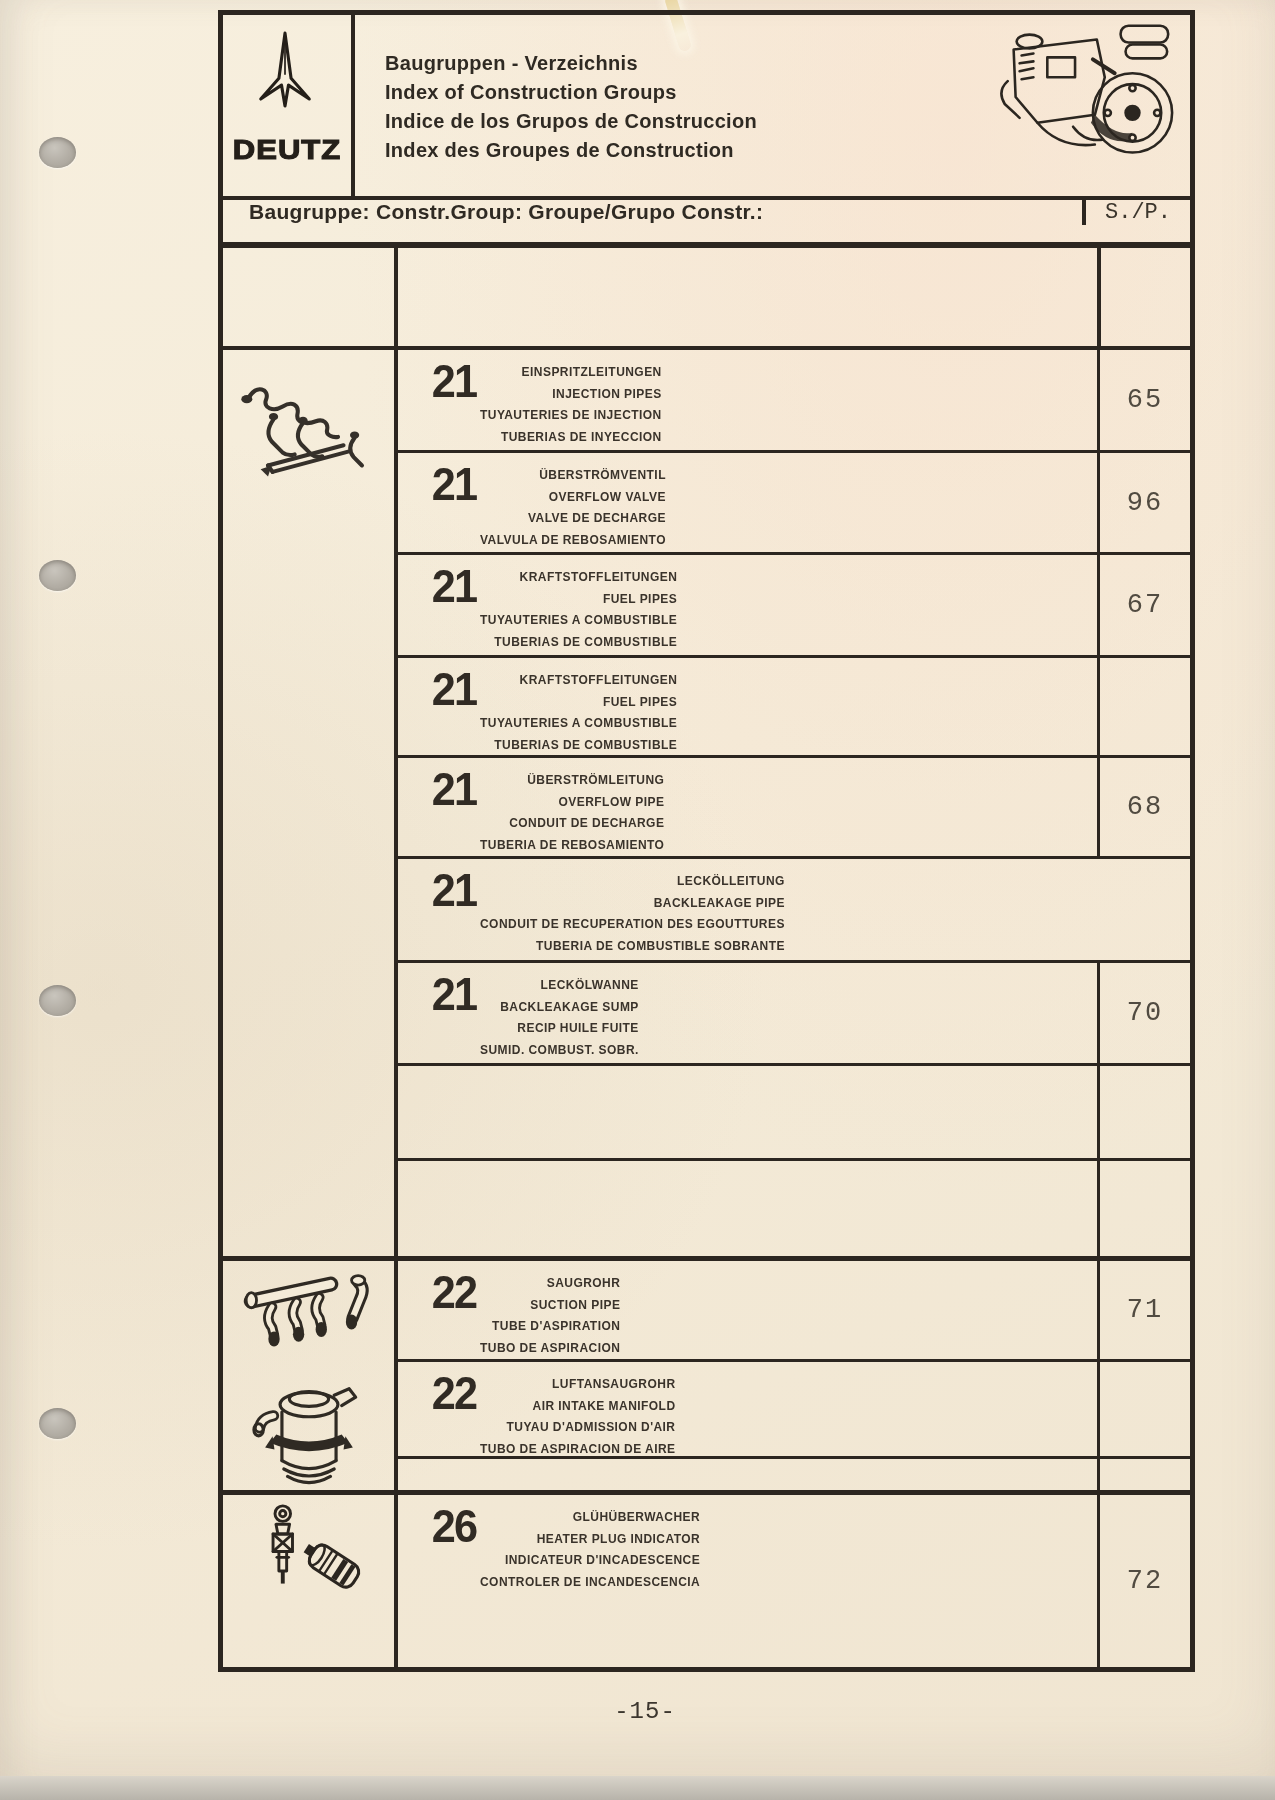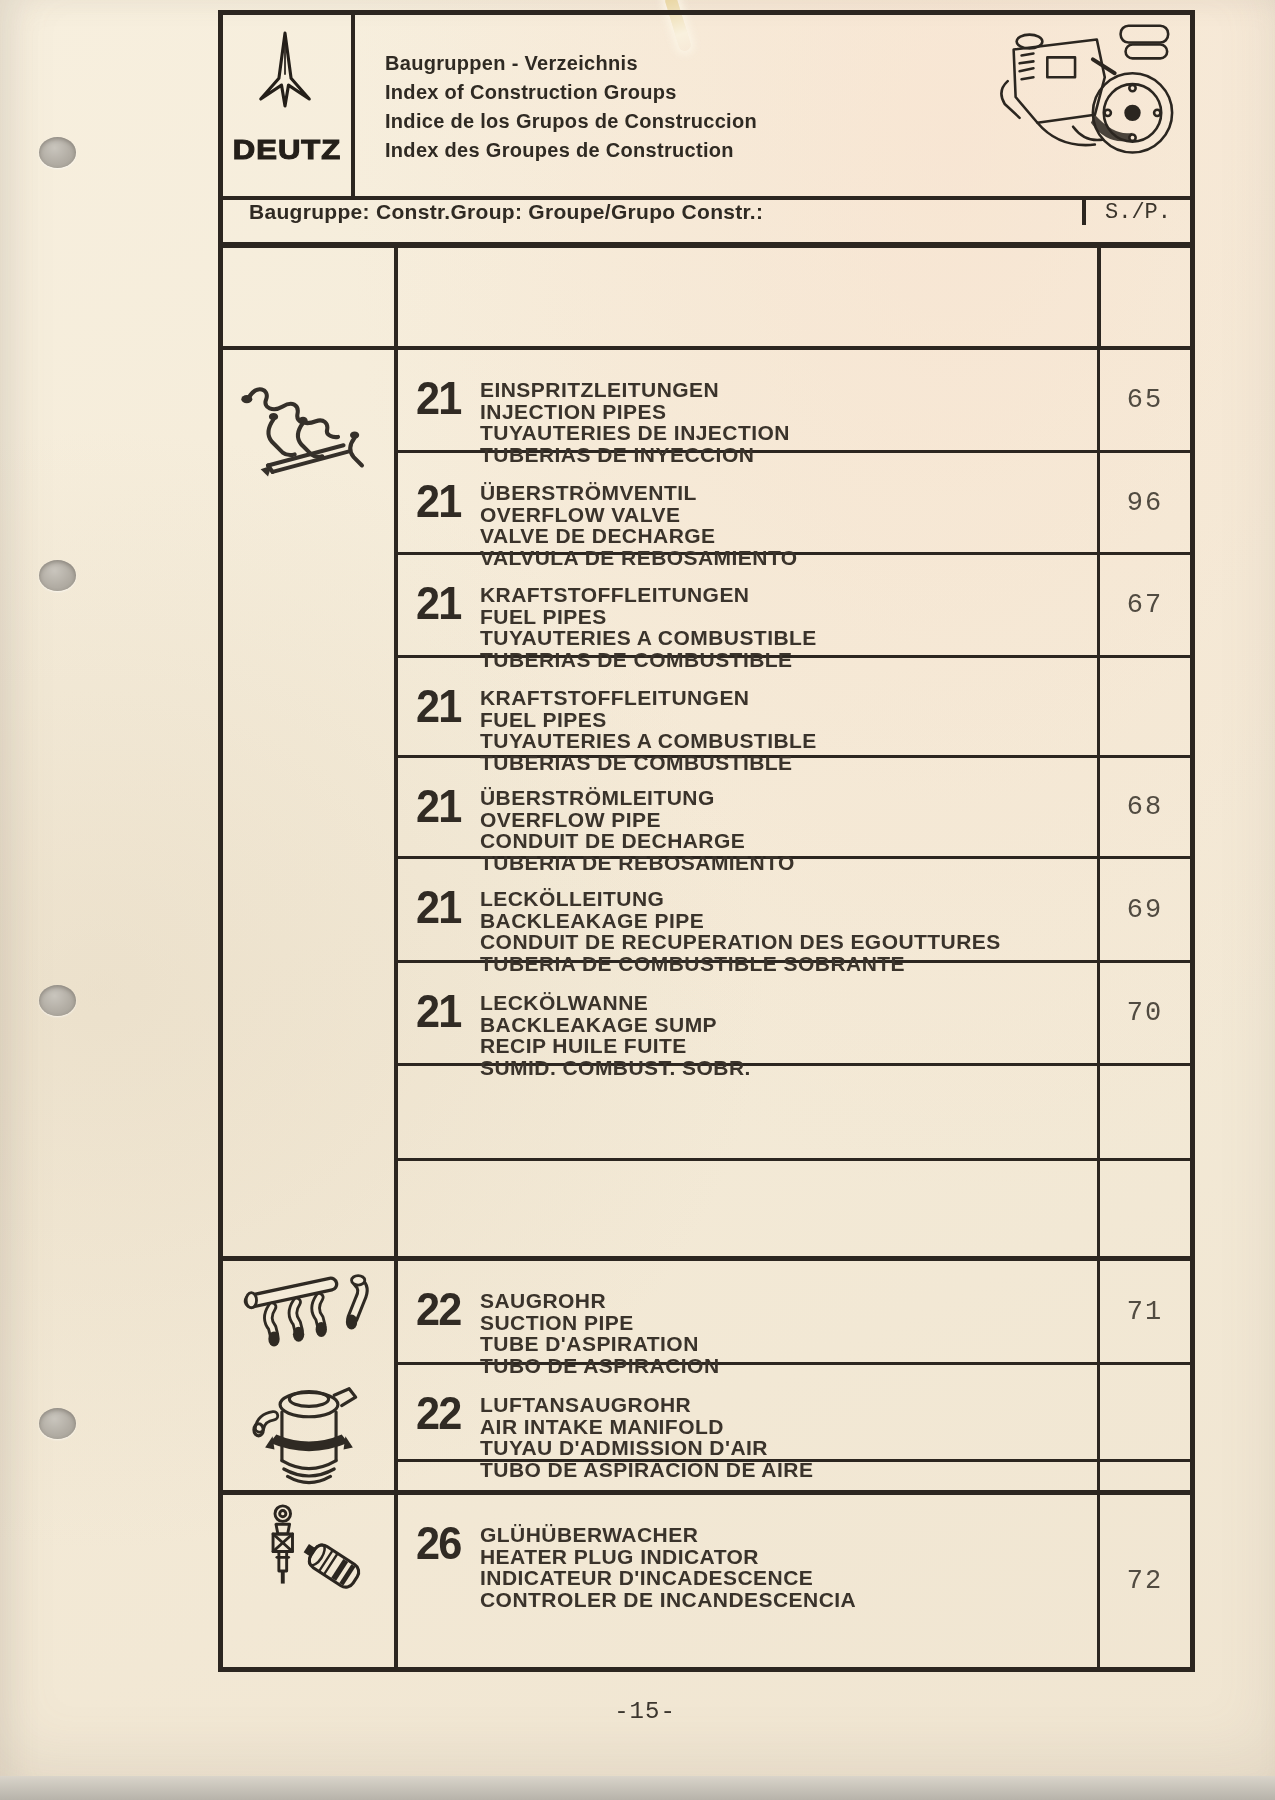--- a/index.html
+++ b/index.html
@@ -53,25 +53,25 @@
   .sp-main{flex:1;}
   .sp-page{width:93px;border-left:4px solid #2c2620;box-sizing:border-box;}
 
   .section{display:flex;border-bottom:5px solid #2c2620;box-sizing:border-box;}
   .section.last{border-bottom:none;flex:1;}
   .ill-cell{width:175px;border-right:4px solid #2c2620;box-sizing:border-box;
     display:flex;flex-direction:column;align-items:center;}
   .rows{flex:1;display:flex;flex-direction:column;}
   .row{display:flex;border-bottom:3px solid #2c2620;box-sizing:border-box;}
   .row:last-child{border-bottom:none;}
-  .row-main{flex:1;display:flex;padding:28px 0 0 18px;}
+  .row-main{flex:1;display:flex;padding:11px 0 0 18px;text-align:right;}
   .row-num{width:64px;font-size:46px;font-weight:bold;color:#312b24;line-height:40px;
     letter-spacing:-2px;transform:scaleX(.94);transform-origin:left top;}
   .row-lines{padding-top:1px;}
-  .row-line{font-size:21px;font-weight:bold;color:#3a332b;line-height:21.5px;letter-spacing:.45px;white-space:nowrap;}
+  .row-line{font-size:12px;font-weight:bold;color:#3a332b;line-height:21.5px;letter-spacing:.45px;white-space:nowrap;}
   .row-page{width:93px;border-left:3px solid #2c2620;box-sizing:border-box;display:flex;
     align-items:center;justify-content:center;font-family:"Liberation Mono",monospace;
     font-size:27px;color:#514b41;letter-spacing:2px;}
 
   .footer{position:absolute;left:560px;top:1698px;width:170px;text-align:center;
     font-family:"Liberation Mono",monospace;font-size:24px;color:#3c362e;letter-spacing:1px;}
   svg{display:block;}
 </style>
 </head>
 <body>
@@ -218,21 +218,20 @@
       <div class="row" style="height:104px">
         <div class="row-main">
           <div class="row-num">21</div>
           <div class="row-lines">
             <div class="row-line">LECKÖLLEITUNG</div>
             <div class="row-line">BACKLEAKAGE PIPE</div>
             <div class="row-line">CONDUIT DE RECUPERATION DES EGOUTTURES</div>
             <div class="row-line">TUBERIA DE COMBUSTIBLE SOBRANTE</div>
           </div>
         </div>
-        <div class="row-page">69</div>
       </div>
       <div class="row" style="height:103px">
         <div class="row-main">
           <div class="row-num">21</div>
           <div class="row-lines">
             <div class="row-line">LECKÖLWANNE</div>
             <div class="row-line">BACKLEAKAGE SUMP</div>
             <div class="row-line">RECIP HUILE FUITE</div>
             <div class="row-line">SUMID. COMBUST. SOBR.</div>
           </div>

